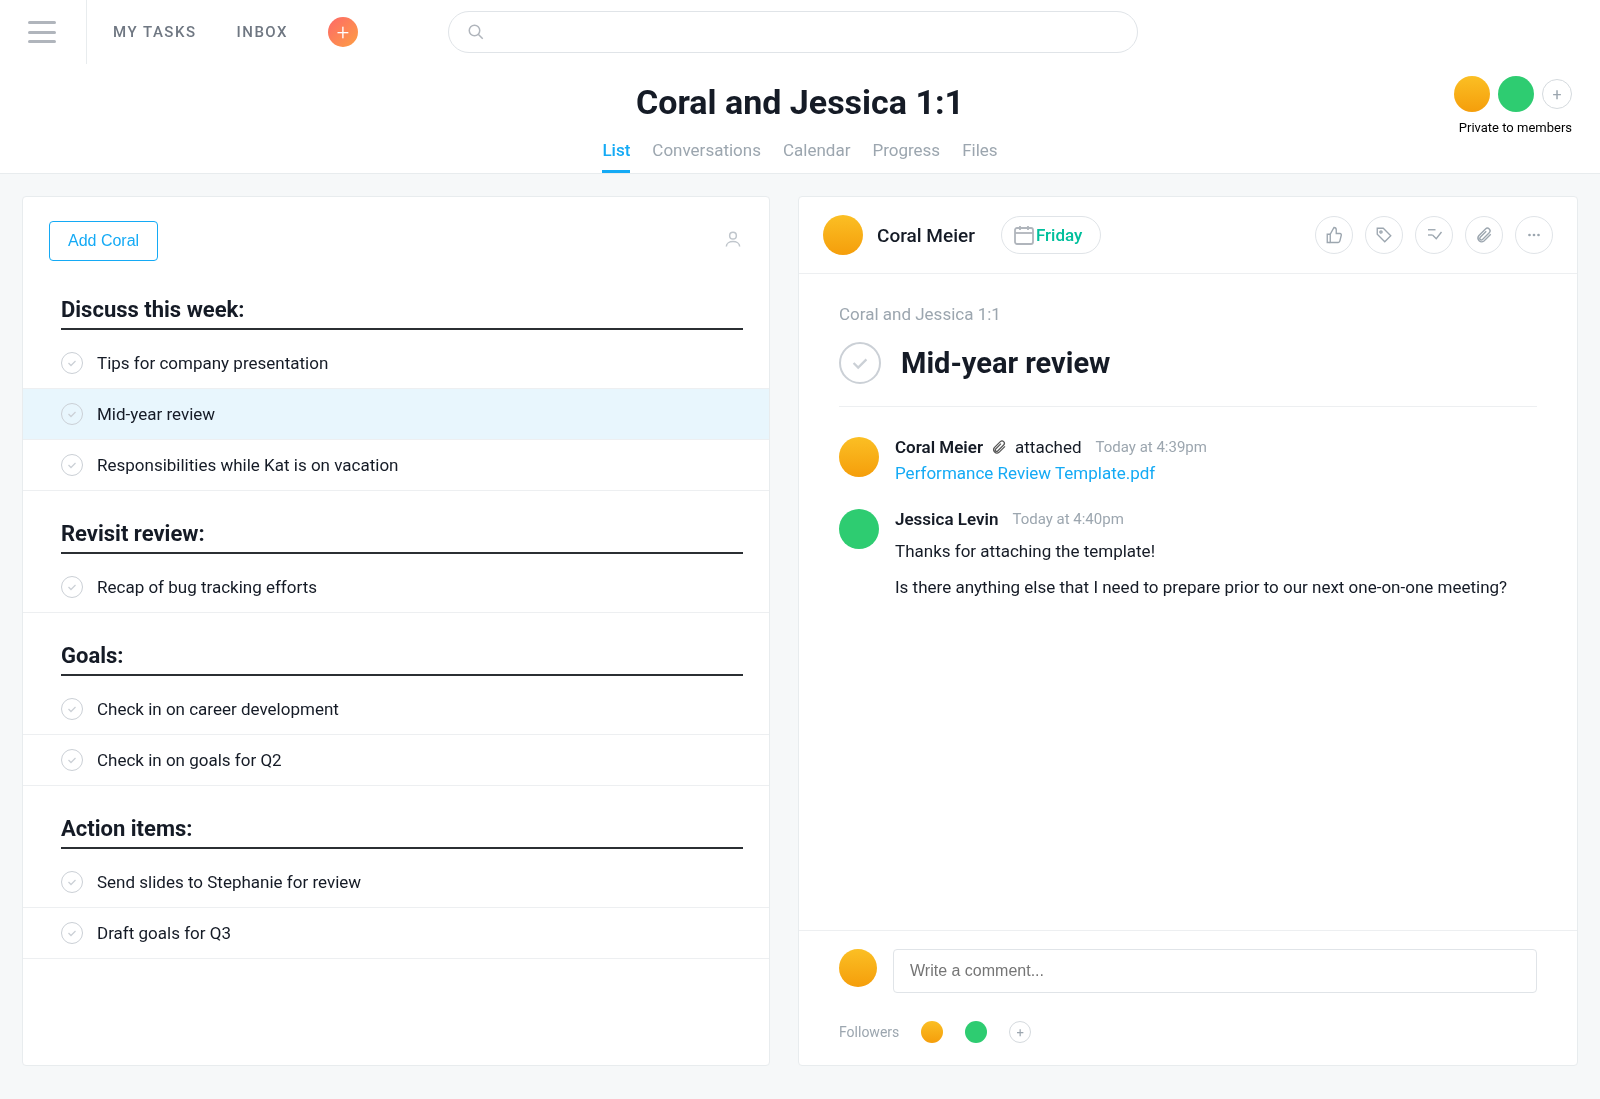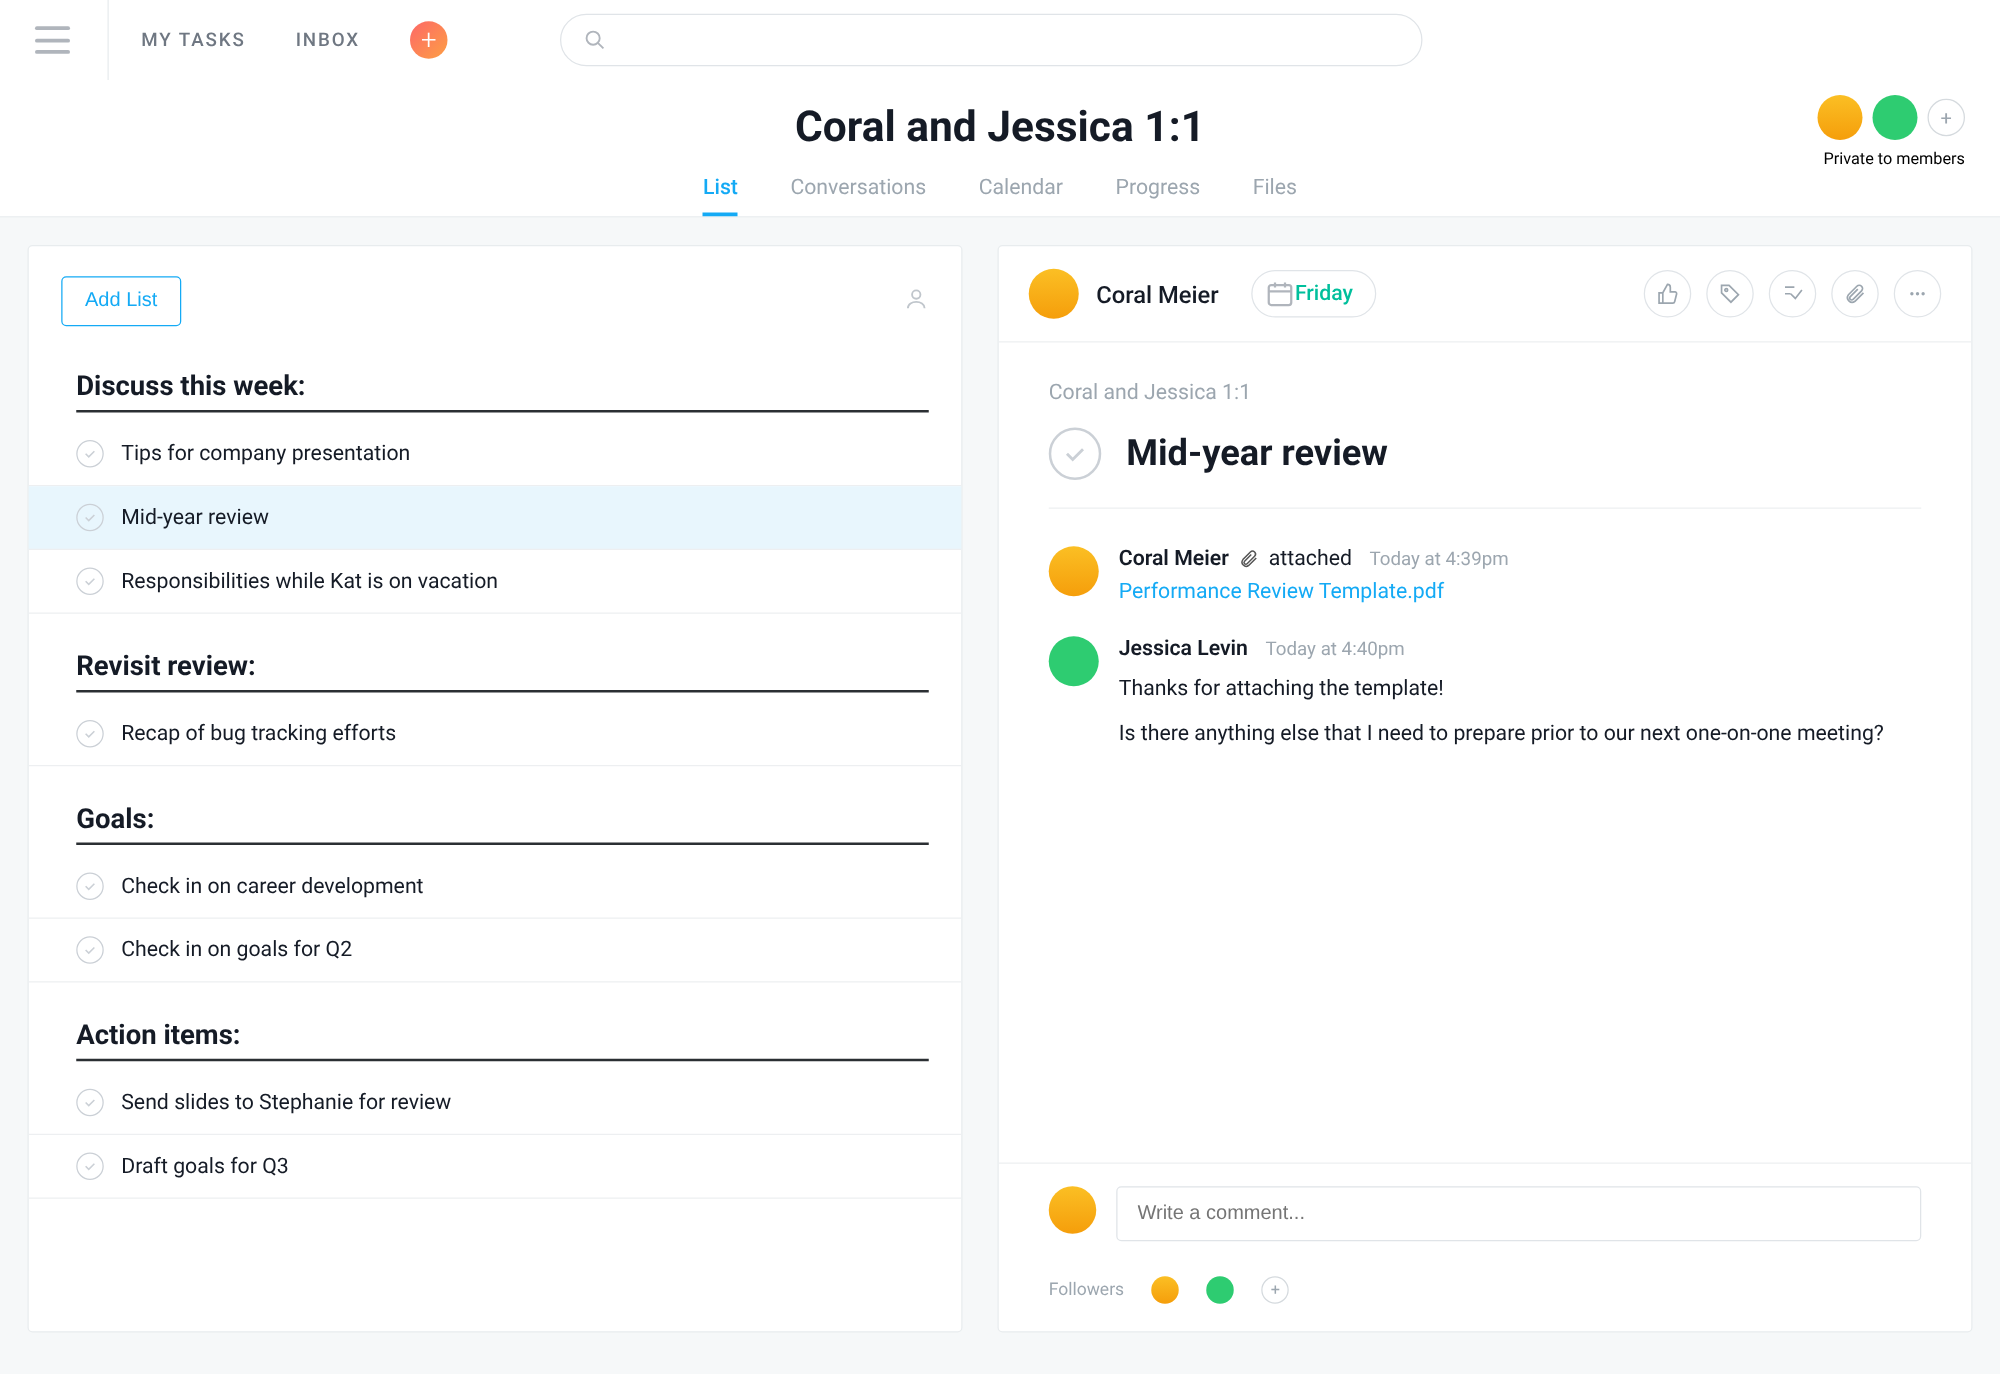--- a/index.html
+++ b/index.html
@@ -48,21 +48,21 @@
 
 .project-header {
   background:#fff; border-bottom:1px solid #e8ecee;
   padding: 18px 28px 0 28px;
   position:relative;
 }
 .project-title {
   text-align:center; font-size:34px; font-weight:700; color:#151b26;
 }
 .tabs {
-  display:flex; justify-content:center; gap:42px; margin-top:18px;
+  display:flex; justify-content:center; gap:22px; margin-top:18px;
 }
 .tab {
   font-size:17px; color:#9ca6af; padding-bottom:10px; cursor:pointer;
 }
 .tab.active { color:#14aaf5; border-bottom:3px solid #14aaf5; font-weight:500;}
 .members {
   position:absolute; right:28px; top:12px;
   display:flex; align-items:center; gap:8px;
 }
 .avatar {
@@ -213,21 +213,21 @@
     <div class="avatar jessica"></div>
     <div class="add-member">+</div>
   </div>
   <div class="privacy">Private to members</div>
 </div>
 
 <div class="main">
 
   <div class="panel left">
     <div class="left-top">
-      <button class="add-task-btn">Add List</button>
+      <button class="add-task-btn">Add Coral</button>
       <span class="person-icon">
         <svg width="20" height="20" viewBox="0 0 24 24" fill="none" stroke="currentColor" stroke-width="1.8">
             <circle cx="12" cy="8" r="4"></circle>
             <path d="M4 21c0-4 4-6 8-6s8 2 8 6"></path>
           </svg>
       </span>
     </div>
 
     <div class="section-title first">Discuss this week:</div>
     <div class="task-row">

